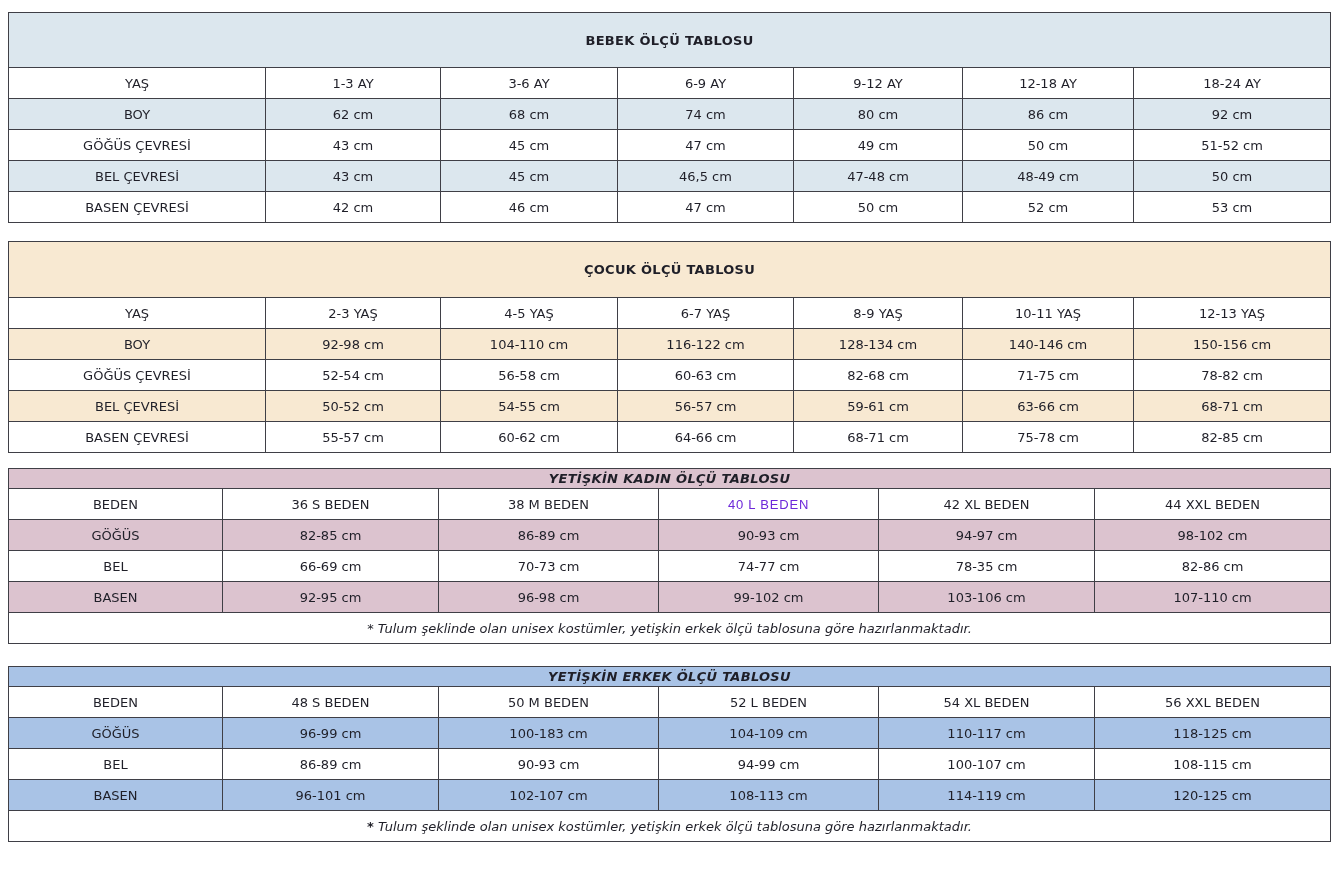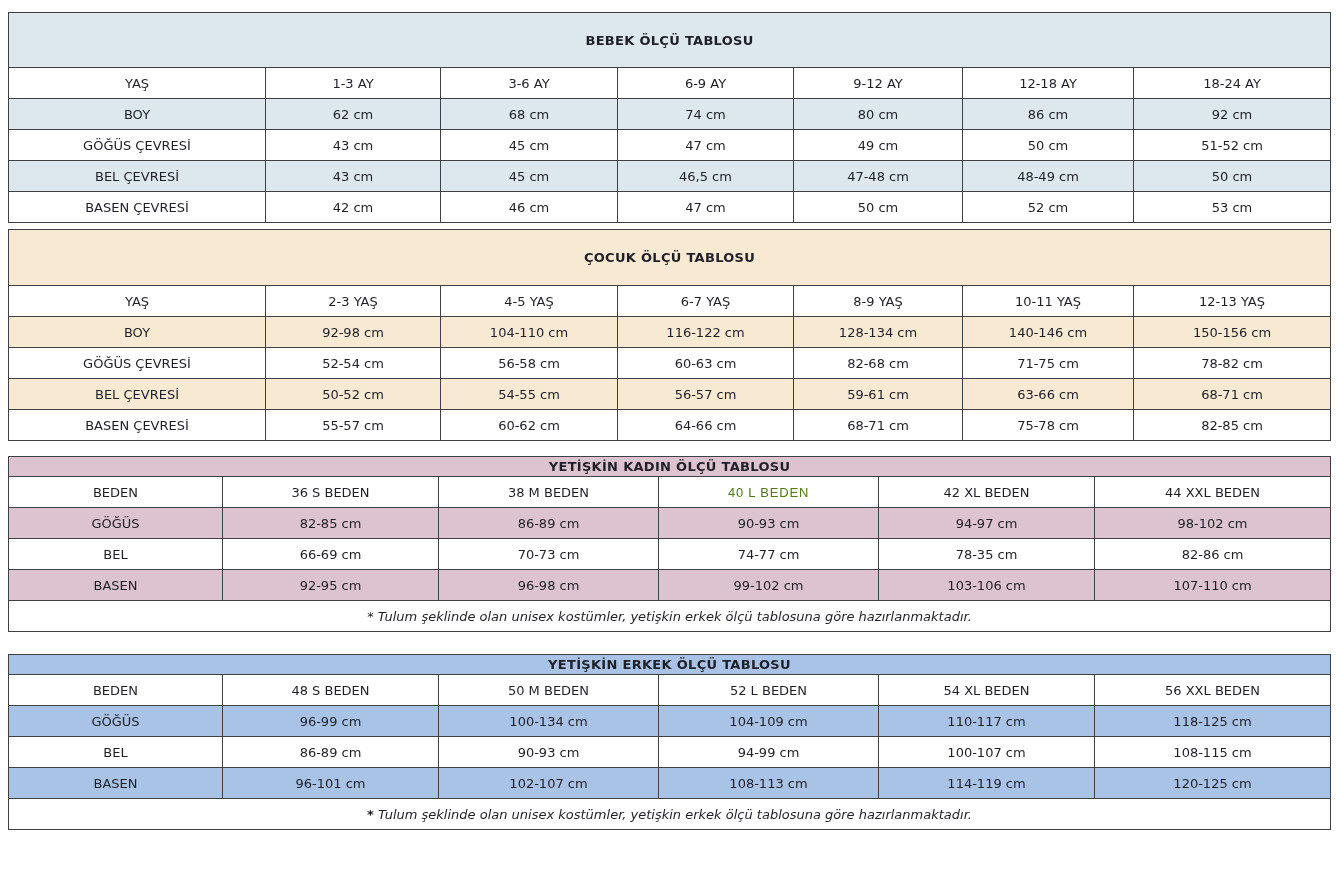--- a/index.html
+++ b/index.html
@@ -32,41 +32,41 @@
 
   td.title-cell {
     background: var(--shade) !important;
     font-weight: bold;
     font-size: 17px;
     color: #0c0c14;
     letter-spacing: 0.3px;
   }
   .t-baby  td.title-cell { height: 55px; }
   .t-child td.title-cell { height: 56px; }
-  .t-women td.title-cell, .t-men td.title-cell { height: 19px; }
+  .t-women td.title-cell, .t-men td.title-cell { height: 19px; font-style: italic; }
 
   td.footnote-cell {
     background: #ffffff !important;
     text-align: left;
     font-size: 15.5px;
     height: 27px;
     padding: 3px 4px 3px 3px;
     white-space: pre-wrap;
     color: #1a1a22;
     font-style: italic;
   }
   .fn-star-bold { font-weight: bold; }
 
-  .t-baby  { margin-bottom: 6px; }
+  .t-baby  { margin-bottom: 18px; }
   .t-child { margin-bottom: 15px; }
   .t-women { margin-bottom: 22px; }
 
   
   .t-women tr:nth-child(2) > td:nth-child(4) {
-    color: #4d7c0f;
+    color: #6d28d9;
     font-family: "Liberation Sans", sans-serif;
     letter-spacing: 0.8px;
   }
 </style>
 </head>
 <body>
 
 <div class="page">
 
   <table class="size-table t-baby" style="--shade: #dce7ee;">
@@ -261,21 +261,21 @@
           <td>BEDEN</td>
           <td>48 S BEDEN</td>
           <td>50 M BEDEN</td>
           <td>52 L BEDEN</td>
           <td>54 XL BEDEN</td>
           <td>56 XXL BEDEN</td>
         </tr>
         <tr>
           <td>GÖĞÜS</td>
           <td>96-99 cm</td>
-          <td>100-134 cm</td>
+          <td>100-183 cm</td>
           <td>104-109 cm</td>
           <td>110-117 cm</td>
           <td>118-125 cm</td>
         </tr>
         <tr>
           <td>BEL</td>
           <td>86-89 cm</td>
           <td>90-93 cm</td>
           <td>94-99 cm</td>
           <td>100-107 cm</td>

